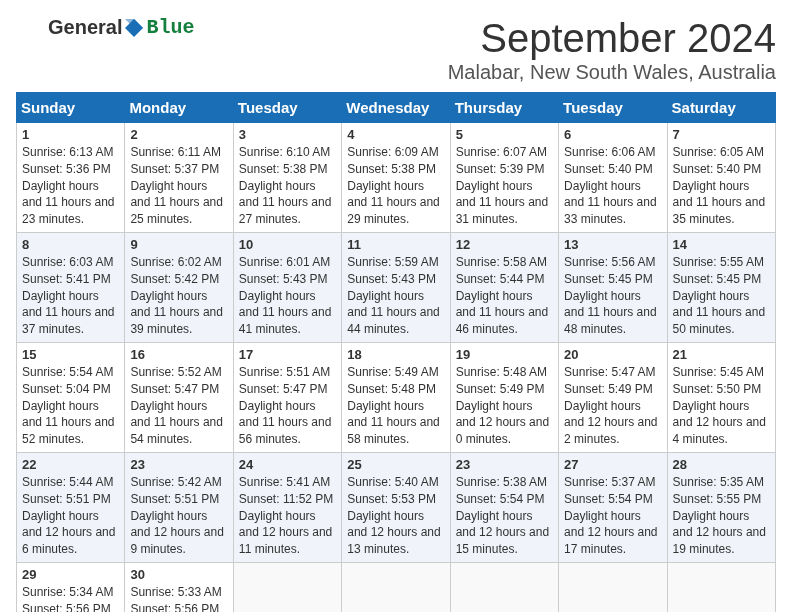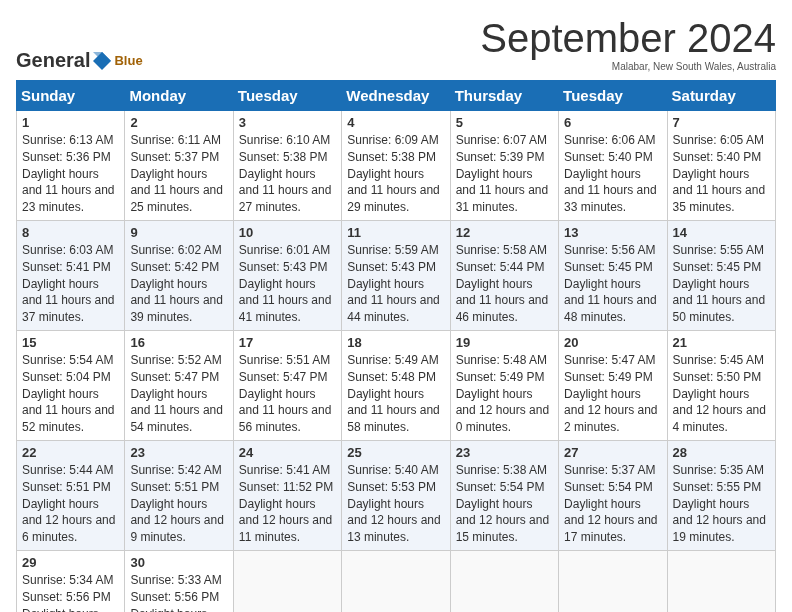--- a/index.html
+++ b/index.html
@@ -6,38 +6,39 @@
     body {
       font-family: Arial, sans-serif;
       background: #fff;
       width: 792px;
       min-height: 612px;
       padding: 16px;
     }
     .header-area {
       display: flex;
       justify-content: space-between;
-      align-items: flex-end;
+      align-items: flex-start;
       margin-bottom: 8px;
+      margin-left: 32px;
     }
     .logo {
       display: flex;
       align-items: center;
       gap: 2px;
     }
     .title-area {
       text-align: right;
     }
     .month-title {
       font-size: 40px;
       font-weight: normal;
       color: #333;
     }
     .location-title {
-      font-size: 10px;
+      font-size: 20px;
       color: #555;
     }
     .calendar-table {
       width: 100%;
       border-collapse: collapse;
       table-layout: fixed;
     }
     .calendar-table th {
       background-color: #1a6eb5;
       color: #fff;
@@ -79,21 +80,21 @@
 
 <div class="header-area">
   <div class="logo">
     <div style="display:flex; align-items:center;">
       <span style="font-size:20px; font-weight:bold; color:#333;">General</span>
       <svg width="22" height="22" viewBox="0 0 22 22" style="margin:0 1px;">
         <polygon points="11,2 20,11 11,20 2,11" fill="#1a6eb5"></polygon>
         <polygon points="11,2 20,11 16,11 11,7" fill="#1a6eb5"></polygon>
         <polygon points="2,2 11,2 11,11" fill="#1a6eb5" opacity="0.5"></polygon>
       </svg>
-      <span style="font-size:13px; font-weight:bold; color:#a16207;">Blue</span>
+      <span style="font-size:20px; font-weight:bold; color:#15803d;font-family:Liberation Mono, monospace;">Blue</span>
     </div>
   </div>
   <div class="title-area">
     <div class="month-title">September 2024</div>
     <div class="location-title">Malabar, New South Wales, Australia</div>
   </div>
 </div>
 
 <table class="calendar-table">
   <thead>

